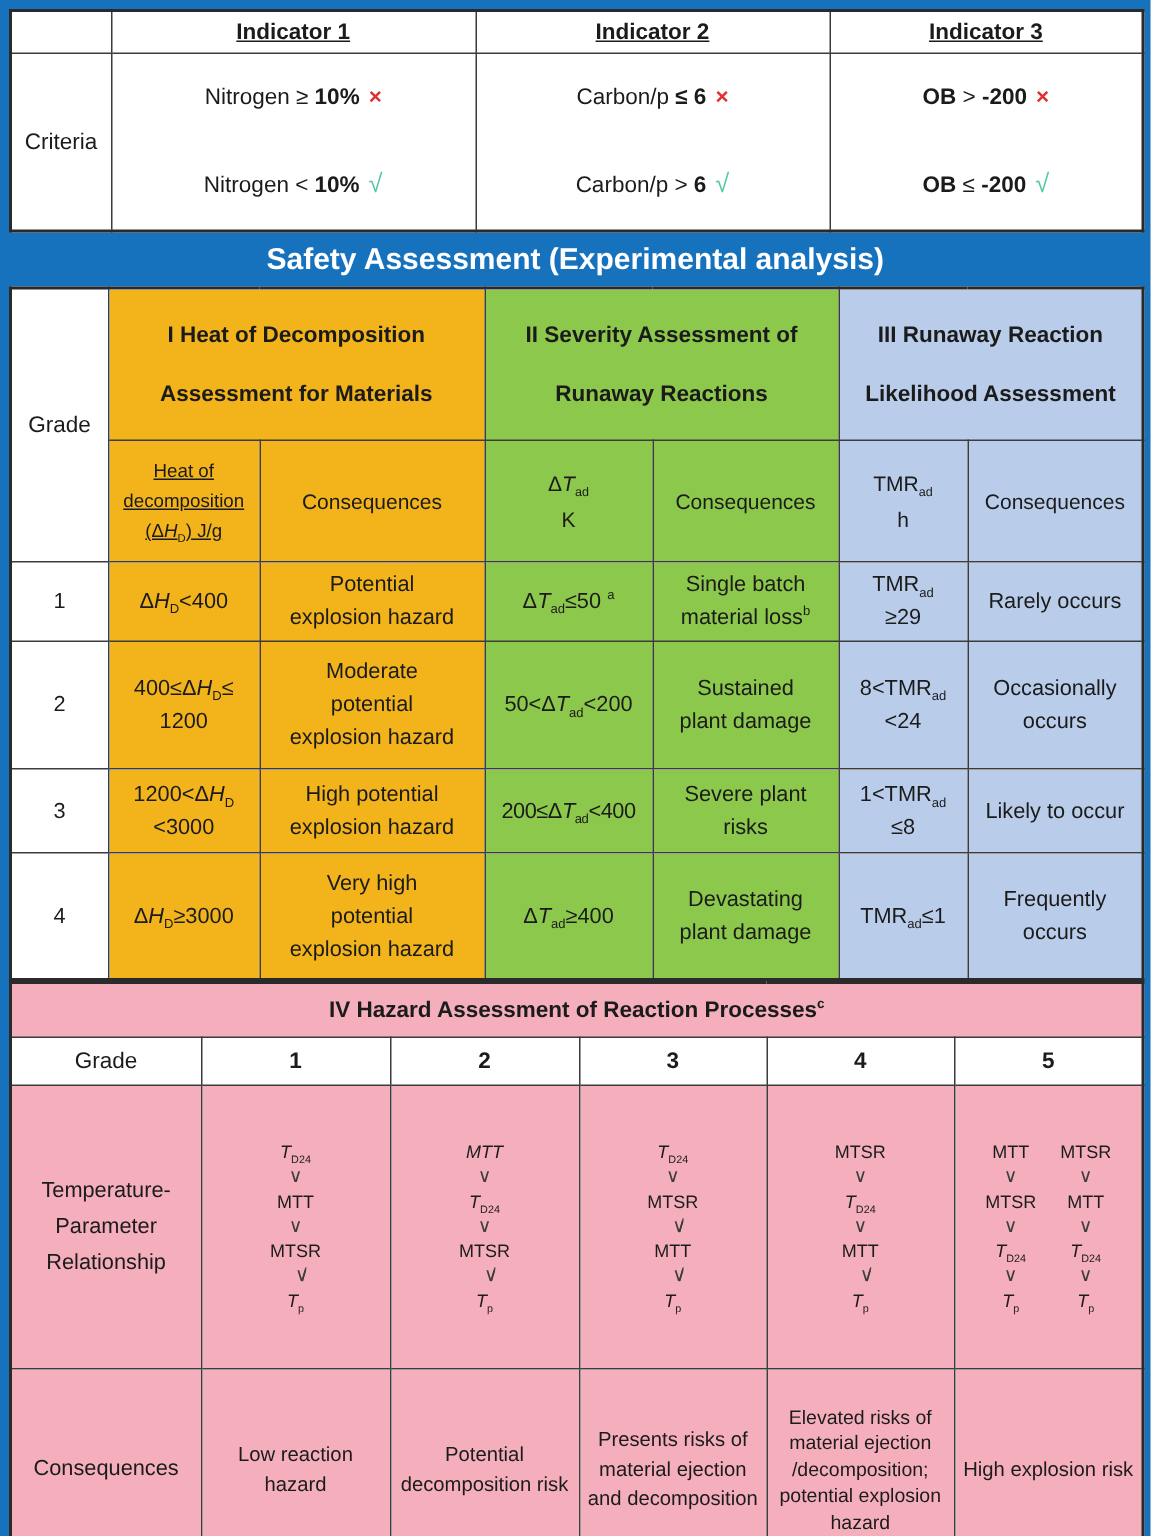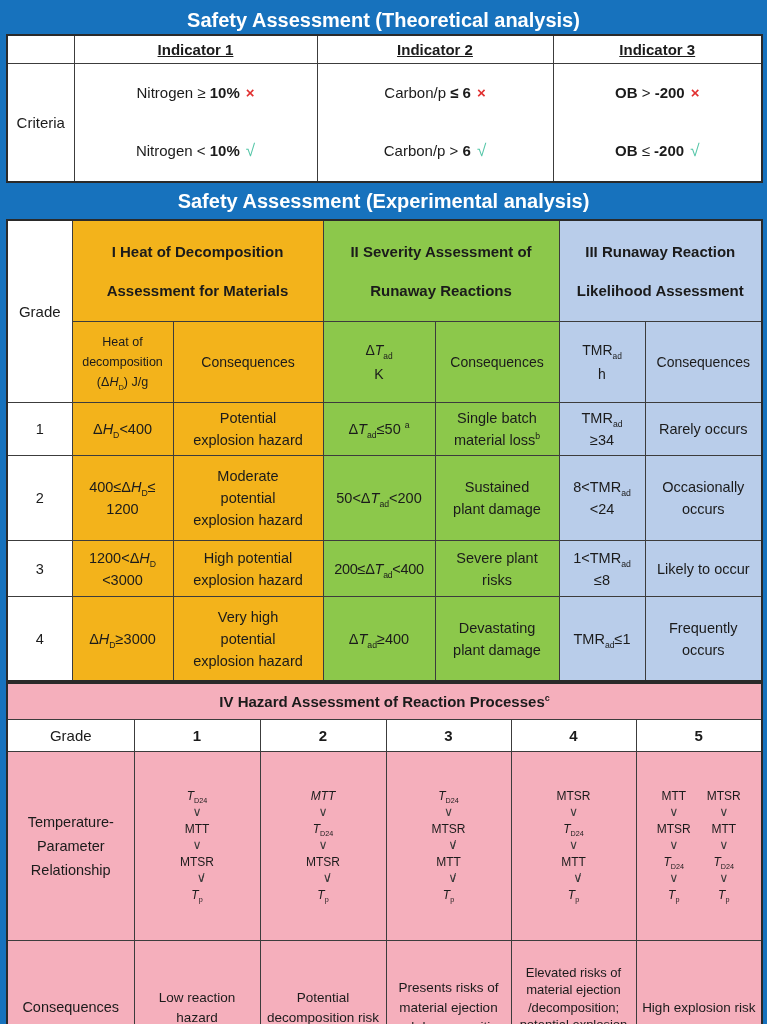--- a/index.html
+++ b/index.html
@@ -36,21 +36,21 @@
   .mark.check{color:#55C6A8;font-size:17px;}
 
   
   .c-orange{background:#F3B31B;}
   .c-green{background:#8CC84B;}
   .c-blue{background:#B9CDEA;}
   .exp .group-row th{font-weight:bold;font-size:15px;height:56px;}
   .exp .group-row div{margin:22px 0;}
   .exp .sub-row td{height:80px;font-size:14px;}
   .exp .sub-row .ln{margin:8px 0;}
-  .exp .sub-row .heat-h .ln{margin:6px 0;font-size:12.5px;}
+  .exp .sub-row .heat-h .ln{margin:6px 0;font-size:12.5px;text-decoration:underline;}
   .exp .grade-head,.exp .gradecell{background:#fff;font-size:15px;}
   .exp .body-row td{font-size:14.5px;}
   .exp .body-row .ln{margin:6px 0;}
   .exp .r1 td{height:52px;}
   .exp .r2 td{height:84px;}
   .exp .r3 td{height:55px;}
   .exp .r4 td{height:83px;}
   .exp .tight{font-size:13px;letter-spacing:-0.3px;}
 
   
@@ -66,23 +66,20 @@
   .pair{display:flex;justify-content:center;gap:16px;}
   .haz .haz-cons td{height:129px;font-size:13.5px;line-height:1.45;padding:2px 5px;}
   .haz .haz-cons .lab{font-size:14.5px;}
   .haz .haz-cons .dense{font-size:13px;line-height:1.35;}
 </style>
 </head>
 <body>
 
 <div class="frame">
 
-  <div class="title-bar t1">
-    <span>Safety Assessment (Theoretical analysis)</span>
-  </div>
 
   <table class="theo">
     <colgroup>
         <col style="width:67px">
         <col style="width:243px">
         <col style="width:236px">
         <col style="width:209px">
       </colgroup>
     <tbody>
         <tr class="r-head">
@@ -169,21 +166,21 @@
       </td>
       <td class="c-green">
         <div class="ln">Δ<i>T</i><sub>ad</sub>≤50 <sup>a</sup></div>
       </td>
       <td class="c-green">
         <div class="ln">Single batch</div>
         <div class="ln">material loss<sup>b</sup></div>
       </td>
       <td class="c-blue">
         <div class="ln">TMR<sub>ad</sub></div>
-        <div class="ln">≥34</div>
+        <div class="ln">≥29</div>
       </td>
       <td class="c-blue">
         <div class="ln">Rarely occurs</div>
       </td>
     </tr>
 
     <tr class="body-row r2">
       <td class="gradecell">2</td>
       <td class="c-orange">
         <div class="ln">400≤Δ<i>H</i><sub>D</sub>≤</div>

